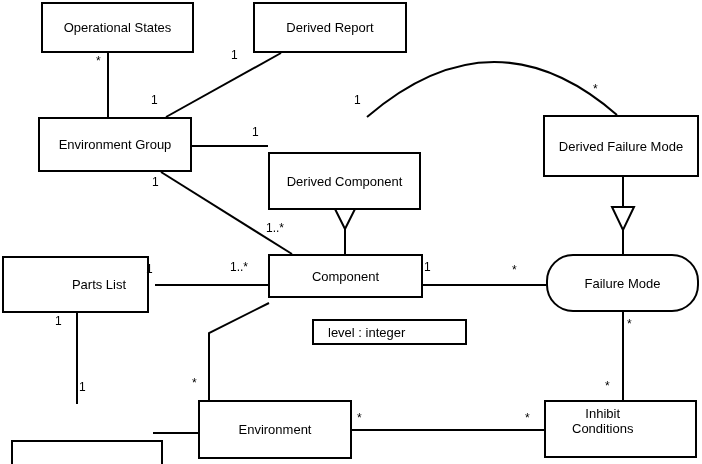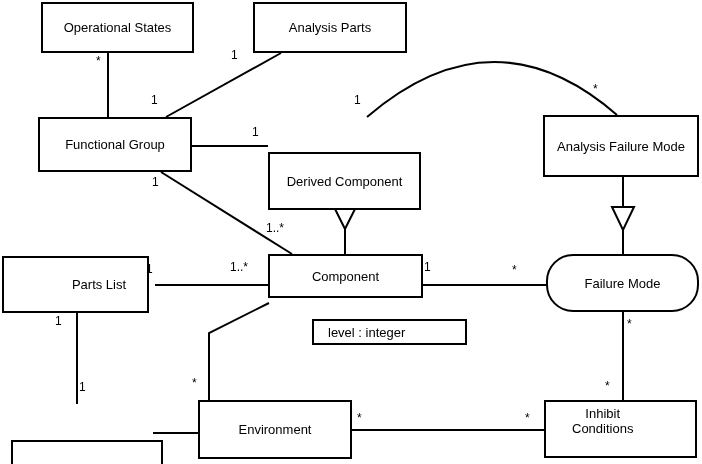--- a/index.html
+++ b/index.html
@@ -80,33 +80,33 @@
       <polygon points="612,207 634,207 623,230" fill="#ffffff"></polygon>
       <path d="M623,230 L623,254"></path>
     </g>
   </svg>
 
   <div class="box" style="left:41px; top:2px; width:153px; height:51px;">
     <span class="lbl">Operational States</span>
   </div>
 
   <div class="box" style="left:253px; top:2px; width:154px; height:51px;">
-    <span class="lbl">Analysis Parts</span>
+    <span class="lbl">Derived Report</span>
   </div>
 
   <div class="box" style="left:38px; top:117px; width:154px; height:55px;">
-    <span class="lbl">Functional Group</span>
+    <span class="lbl">Environment Group</span>
   </div>
 
   <div class="box" style="left:268px; top:117px; width:153px; height:58px;margin-top:35px;">
     <span class="lbl">Derived Component</span>
   </div>
 
   <div class="box" style="left:543px; top:115px; width:156px; height:62px;">
-    <span class="lbl">Analysis Failure Mode</span>
+    <span class="lbl">Derived Failure Mode</span>
   </div>
 
   <div class="box" style="left:2px; top:256px; width:147px; height:57px;padding-left:47px;">
     <span class="lbl">Parts List</span>
   </div>
 
   <div class="box" style="left:268px; top:254px; width:155px; height:44px;">
     <span class="lbl">Component</span>
   </div>
   <div class="box attr-compartment" style="left:268px; top:319px; width:155px; height:26px;">

